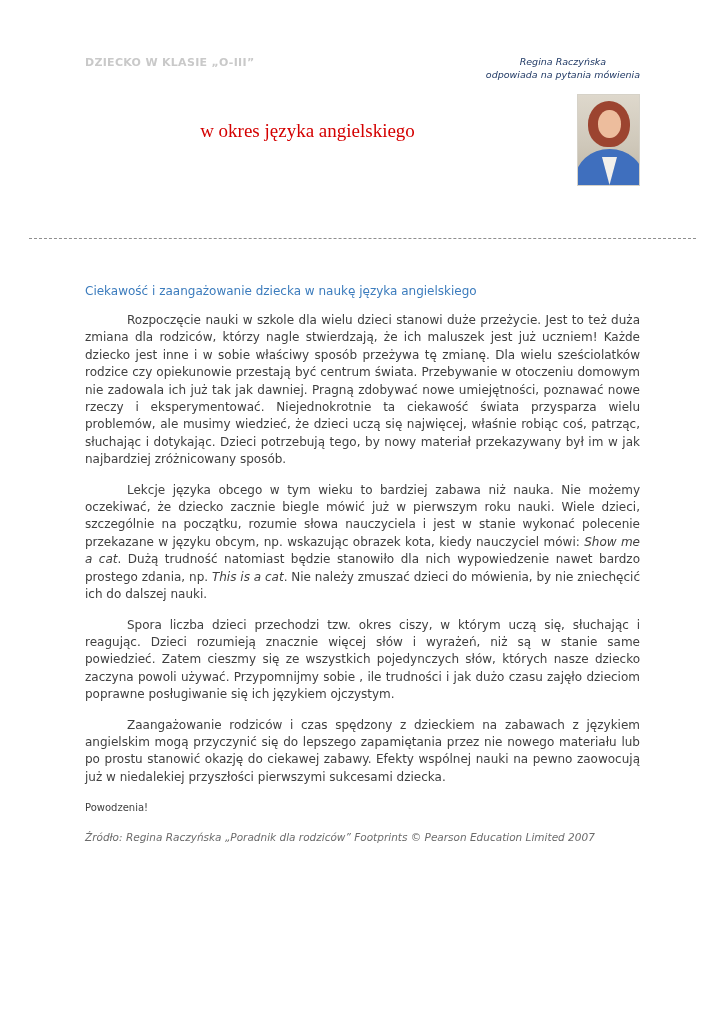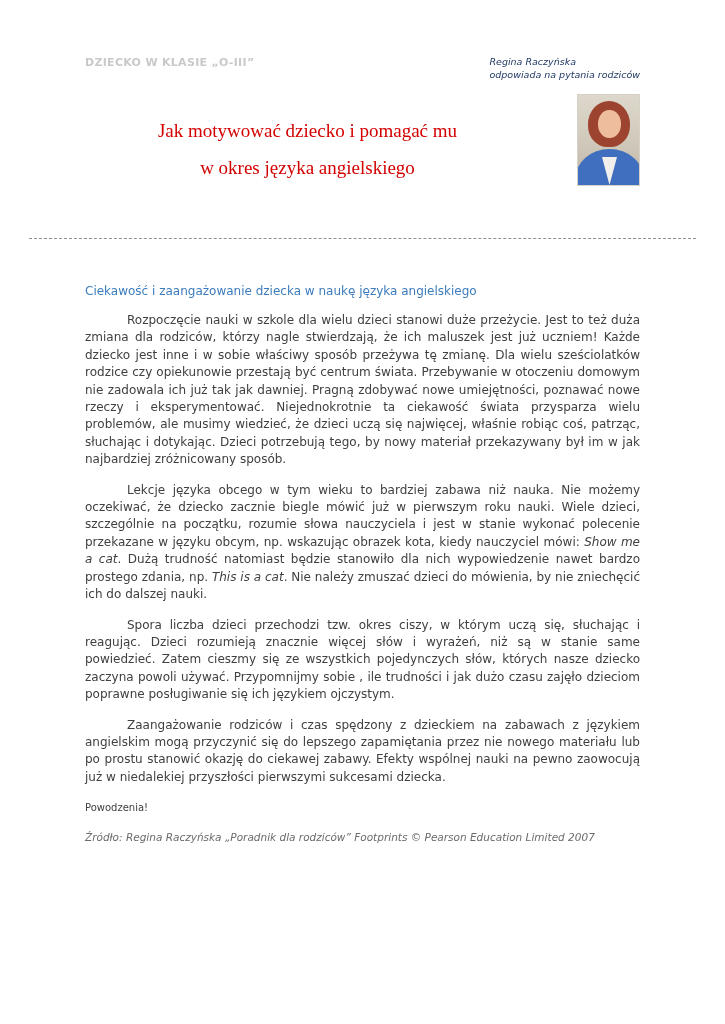--- a/index.html
+++ b/index.html
@@ -23,21 +23,21 @@
     align-items: flex-start;
   }
   .series-label {
     font-size: 11px;
     font-weight: bold;
     letter-spacing: 0.3px;
     color: #c9c9c9;
     white-space: nowrap;
   }
   .author-block {
-    text-align: left;
+    text-align: center;
     font-size: 9.5px;
     line-height: 12.5px;
     font-style: italic;
     color: #1f3864;
   }
   .author-block .author-name { font-weight: normal; }
 
   
   .title-area { position: relative; height: 104px; margin-top: 13px; }
   .titles {
@@ -124,27 +124,26 @@
 </style>
 </head>
 <body>
 
 <div class="page">
 
   <div class="header-row">
     <div class="series-label">DZIECKO W KLASIE „O-III”</div>
     <div class="author-block">
       <div class="author-name">Regina Raczyńska</div>
-      <div class="author-role">odpowiada na pytania rodziców</div>
+      <div class="author-role">odpowiada na pytania mówienia</div>
     </div>
   </div>
 
   <div class="title-area">
     <div class="titles">
-      <div class="title-line">Jak motywować dziecko i pomagać mu</div>
       <div class="title-line">w okres języka angielskiego</div>
     </div>
     <div class="photo">
       <div class="hair"></div>
       <div class="face"></div>
       <div class="jacket"></div>
       <div class="blouse"></div>
     </div>
   </div>
 

